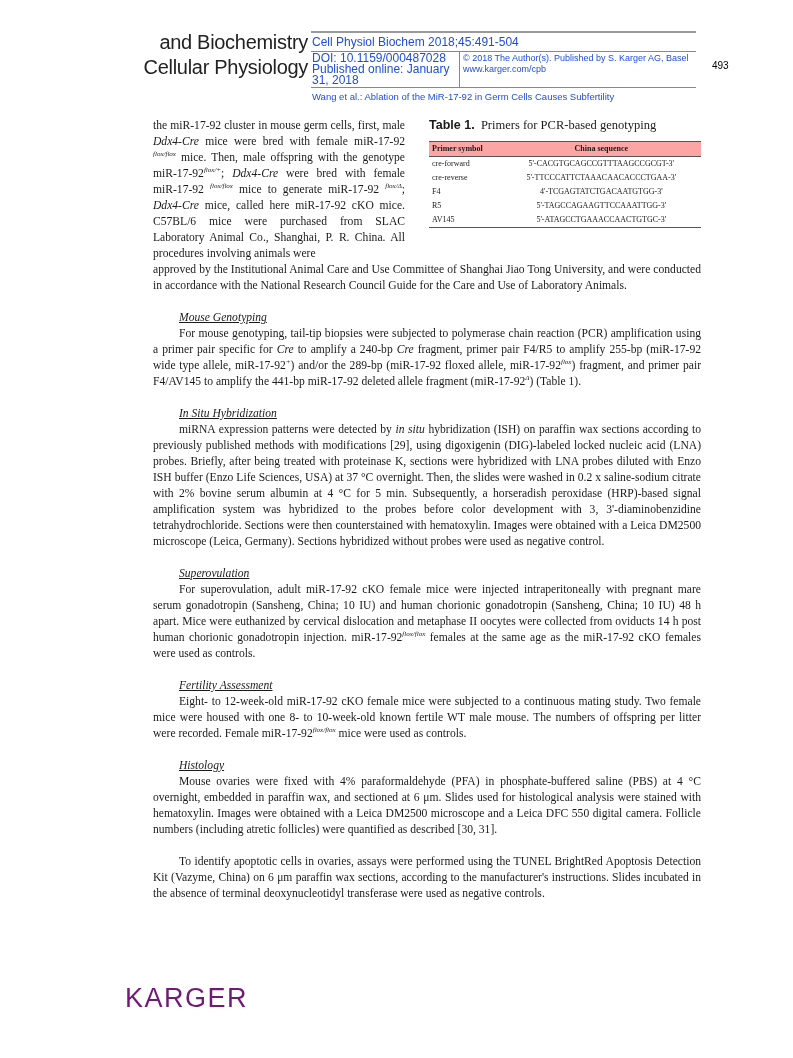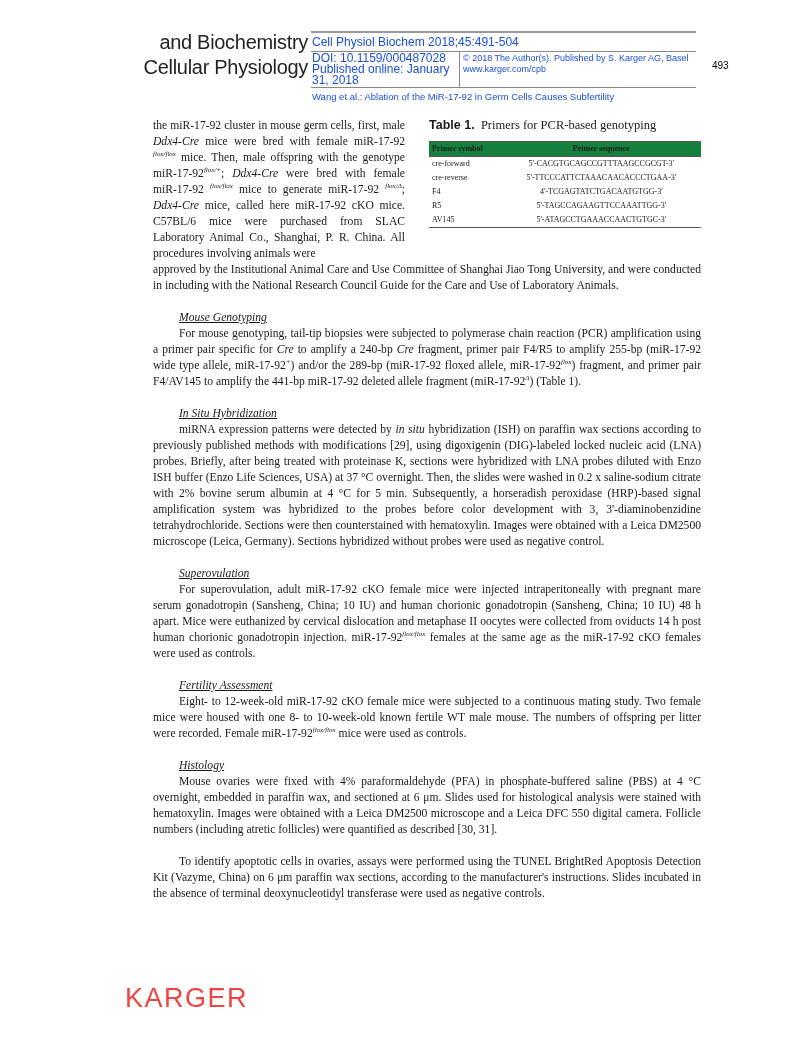--- a/index.html
+++ b/index.html
@@ -17,29 +17,29 @@
 
   .body { position: absolute; left: 125px; top: 118px; width: 548px; font-family: "Liberation Serif", serif; font-size: 11.6px; line-height: 16px; color: #1a1a1a; margin-left: 28px; }
   .para { text-align: justify; margin: 0; }
   .indent { text-indent: 26px; }
   .two-col { display: flex; justify-content: space-between; }
   .left-col { width: 252px; text-align: justify; }
   .table-wrap { width: 272px; margin-top: -1px; }
   .table-caption { font-family: "Liberation Serif", serif; font-size: 12.5px; line-height: 16px; margin-bottom: 8px; }
   .table-caption b { font-family: "Liberation Sans", sans-serif; font-size: 12.5px; }
   table { width: 100%; border-collapse: collapse; font-size: 8px; line-height: 12px; font-family: "Liberation Serif", serif; }
-  thead tr { background: #15803d; border-top: 1.5px solid #555; border-bottom: 1px solid #555; }
+  thead tr { background: #fca5a5; border-top: 1.5px solid #555; border-bottom: 1px solid #555; }
   th { font-weight: bold; text-align: left; padding: 1px 3px; }
   th.seq, td.seq { text-align: center; }
   td { padding: 1px 3px; }
   tbody tr:last-child { border-bottom: 1.5px solid #555; }
   .section { margin-top: 16px; }
   .section-title { font-style: italic; margin: 0 0 0 26px; text-align: left; text-decoration: underline; }
   sup { font-size: 7px; font-style: italic; line-height: 0; }
-  .karger { position: absolute; left: 125px; top: 983px; font-family: "Liberation Sans", sans-serif; font-size: 27px; color: #ef4444; letter-spacing: 1.5px; }
+  .karger { position: absolute; left: 125px; top: 983px; font-family: "Liberation Sans", sans-serif; font-size: 27px; color: #701a75; letter-spacing: 1.5px; }
 </style>
 </head>
 <body>
 
 <div class="journal-title">
   <div>and Biochemistry</div>
   <div>Cellular Physiology</div>
 </div>
 
 <div class="hdr">
@@ -63,21 +63,21 @@
 <div class="body">
   <div class="two-col">
     <p class="left-col para"><span>the miR-17-92 cluster in mouse germ cells, first, male </span><i>Ddx4-Cre</i><span> mice were bred with female miR-17-92 </span><sup>flox/flox</sup><span> mice. Then, male offspring with the genotype miR-17-92</span><sup>flox/+</sup><span>; </span><i>Ddx4-Cre</i><span> were bred with female miR-17-92 </span><sup>flox/flox</sup><span> mice to generate miR-17-92 </span><sup>flox/Δ</sup><span>; </span><i>Ddx4-Cre</i><span> mice, called here miR-17-92 cKO mice. C57BL/6 mice were purchased from SLAC Laboratory Animal Co., Shanghai, P. R. China. All procedures involving animals were</span></p>
 
     <div class="table-wrap">
       <div class="table-caption"><b>Table 1.</b>&nbsp; <span>Primers for PCR-based genotyping</span></div>
       <table>
         <thead>
           <tr>
             <th>Primer symbol</th>
-            <th class="seq">Primer sequence</th>
+            <th class="seq">China sequence</th>
           </tr>
         </thead>
         <tbody>
           <tr>
               <td>cre-forward</td>
               <td class="seq">5'-CACGTGCAGCCGTTTAAGCCGCGT-3'</td>
             </tr>
           <tr>
               <td>cre-reverse</td>
               <td class="seq">5'-TTCCCATTCTAAACAACACCCTGAA-3'</td>
@@ -91,21 +91,21 @@
               <td class="seq">5'-TAGCCAGAAGTTCCAAATTGG-3'</td>
             </tr>
           <tr>
               <td>AV145</td>
               <td class="seq">5'-ATAGCCTGAAACCAACTGTGC-3'</td>
             </tr>
         </tbody>
       </table>
     </div>
   </div>
-  <p class="para">approved by the Institutional Animal Care and Use Committee of Shanghai Jiao Tong University, and were conducted in including with the National Research Council Guide for the Care and Use of Laboratory Animals.</p>
+  <p class="para">approved by the Institutional Animal Care and Use Committee of Shanghai Jiao Tong University, and were conducted in accordance with the National Research Council Guide for the Care and Use of Laboratory Animals.</p>
 
   <div class="section">
     <p class="section-title">Mouse Genotyping</p>
     <p class="para indent"><span>For mouse genotyping, tail-tip biopsies were subjected to polymerase chain reaction (PCR) amplification using a primer pair specific for </span><i>Cre</i><span> to amplify a 240-bp </span><i>Cre</i><span> fragment, primer pair F4/R5 to amplify 255-bp (miR-17-92 wide type allele, miR-17-92</span><sup>+</sup><span>) and/or the 289-bp (miR-17-92 floxed allele, miR-17-92</span><sup>flox</sup><span>) fragment, and primer pair F4/AV145 to amplify the 441-bp miR-17-92 deleted allele fragment (miR-17-92</span><sup>Δ</sup><span>) (Table 1).</span></p>
   </div>
 
   <div class="section">
     <p class="section-title">In Situ Hybridization</p>
     <p class="para indent"><span>miRNA expression patterns were detected by </span><i>in situ</i><span> hybridization (ISH) on paraffin wax sections according to previously published methods with modifications [29], using digoxigenin (DIG)-labeled locked nucleic acid (LNA) probes. Briefly, after being treated with proteinase K, sections were hybridized with LNA probes diluted with Enzo ISH buffer (Enzo Life Sciences, USA) at 37 °C overnight. Then, the slides were washed in 0.2 x saline-sodium citrate with 2% bovine serum albumin at 4 °C for 5 min. Subsequently, a horseradish peroxidase (HRP)-based signal amplification system was hybridized to the probes before color development with 3, 3'-diaminobenzidine tetrahydrochloride. Sections were then counterstained with hematoxylin. Images were obtained with a Leica DM2500 microscope (Leica, Germany). Sections hybridized without probes were used as negative control.</span></p>
   </div>

